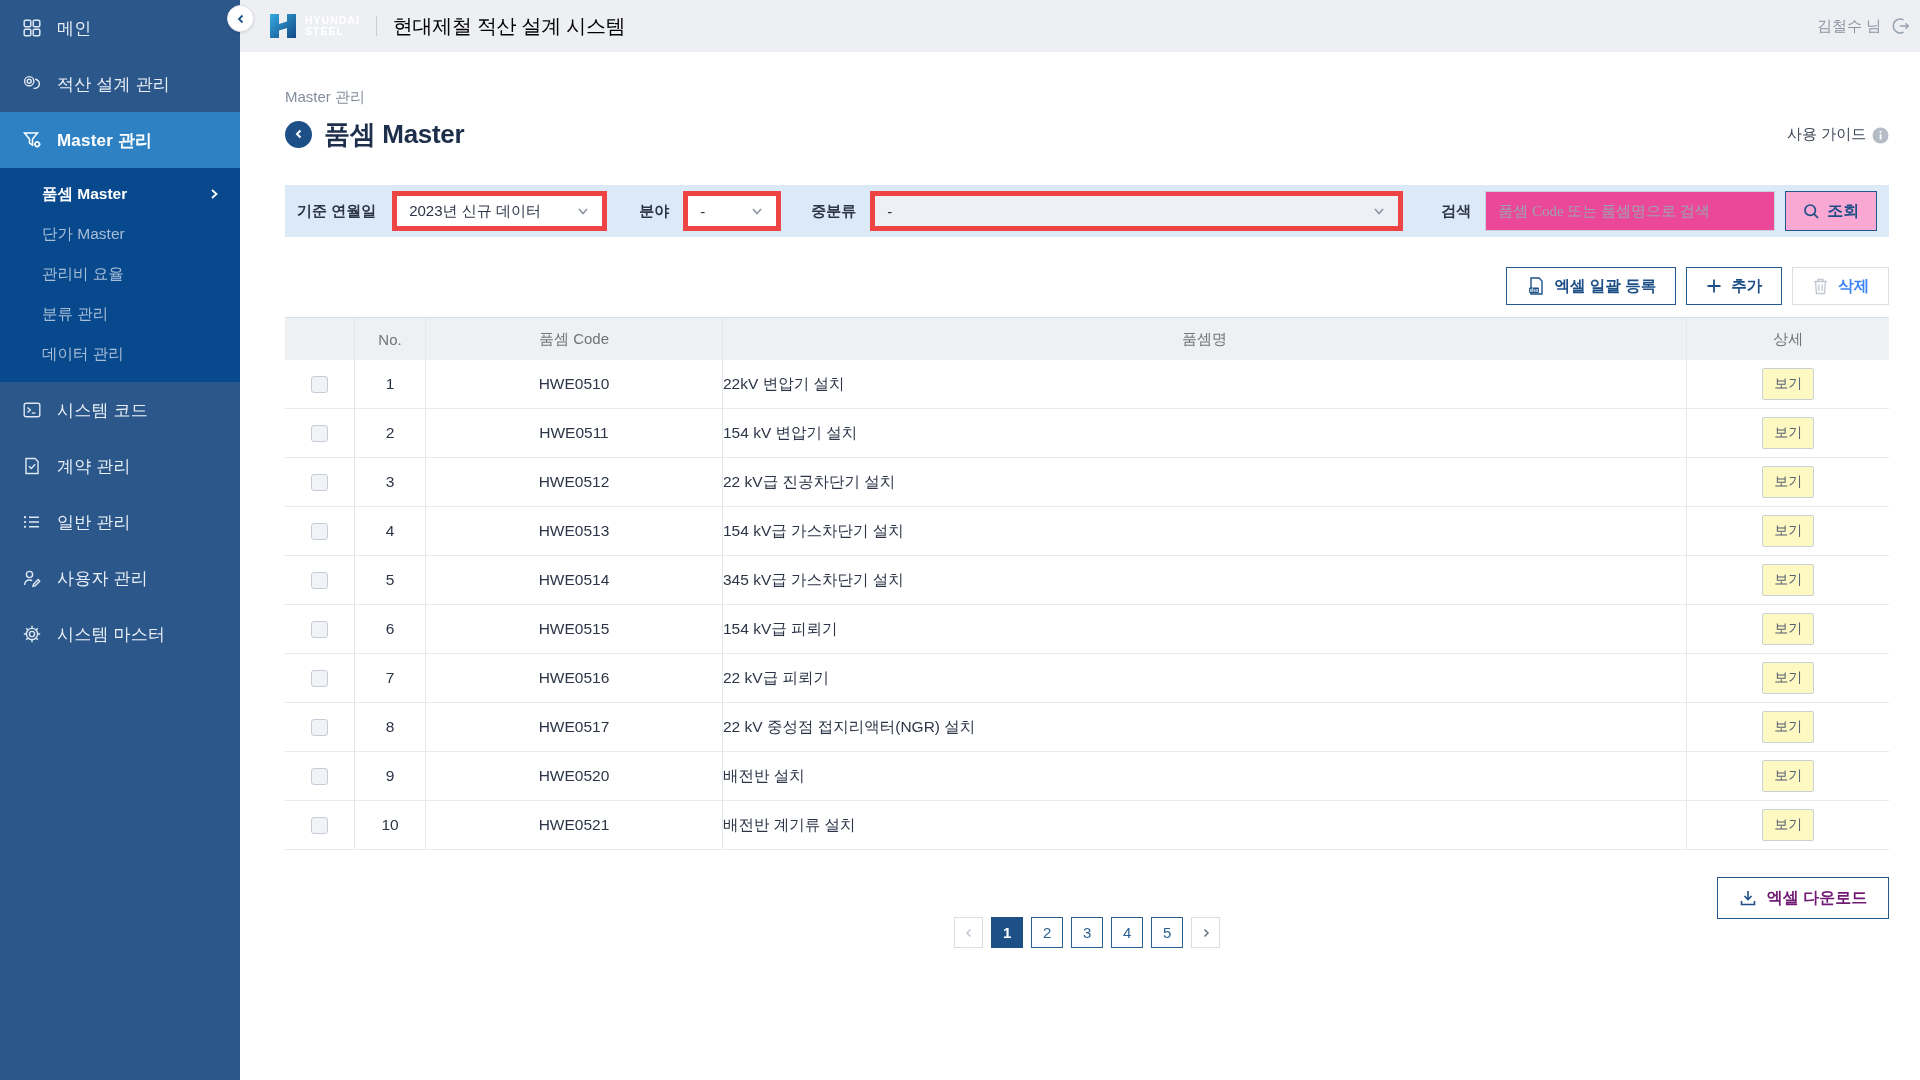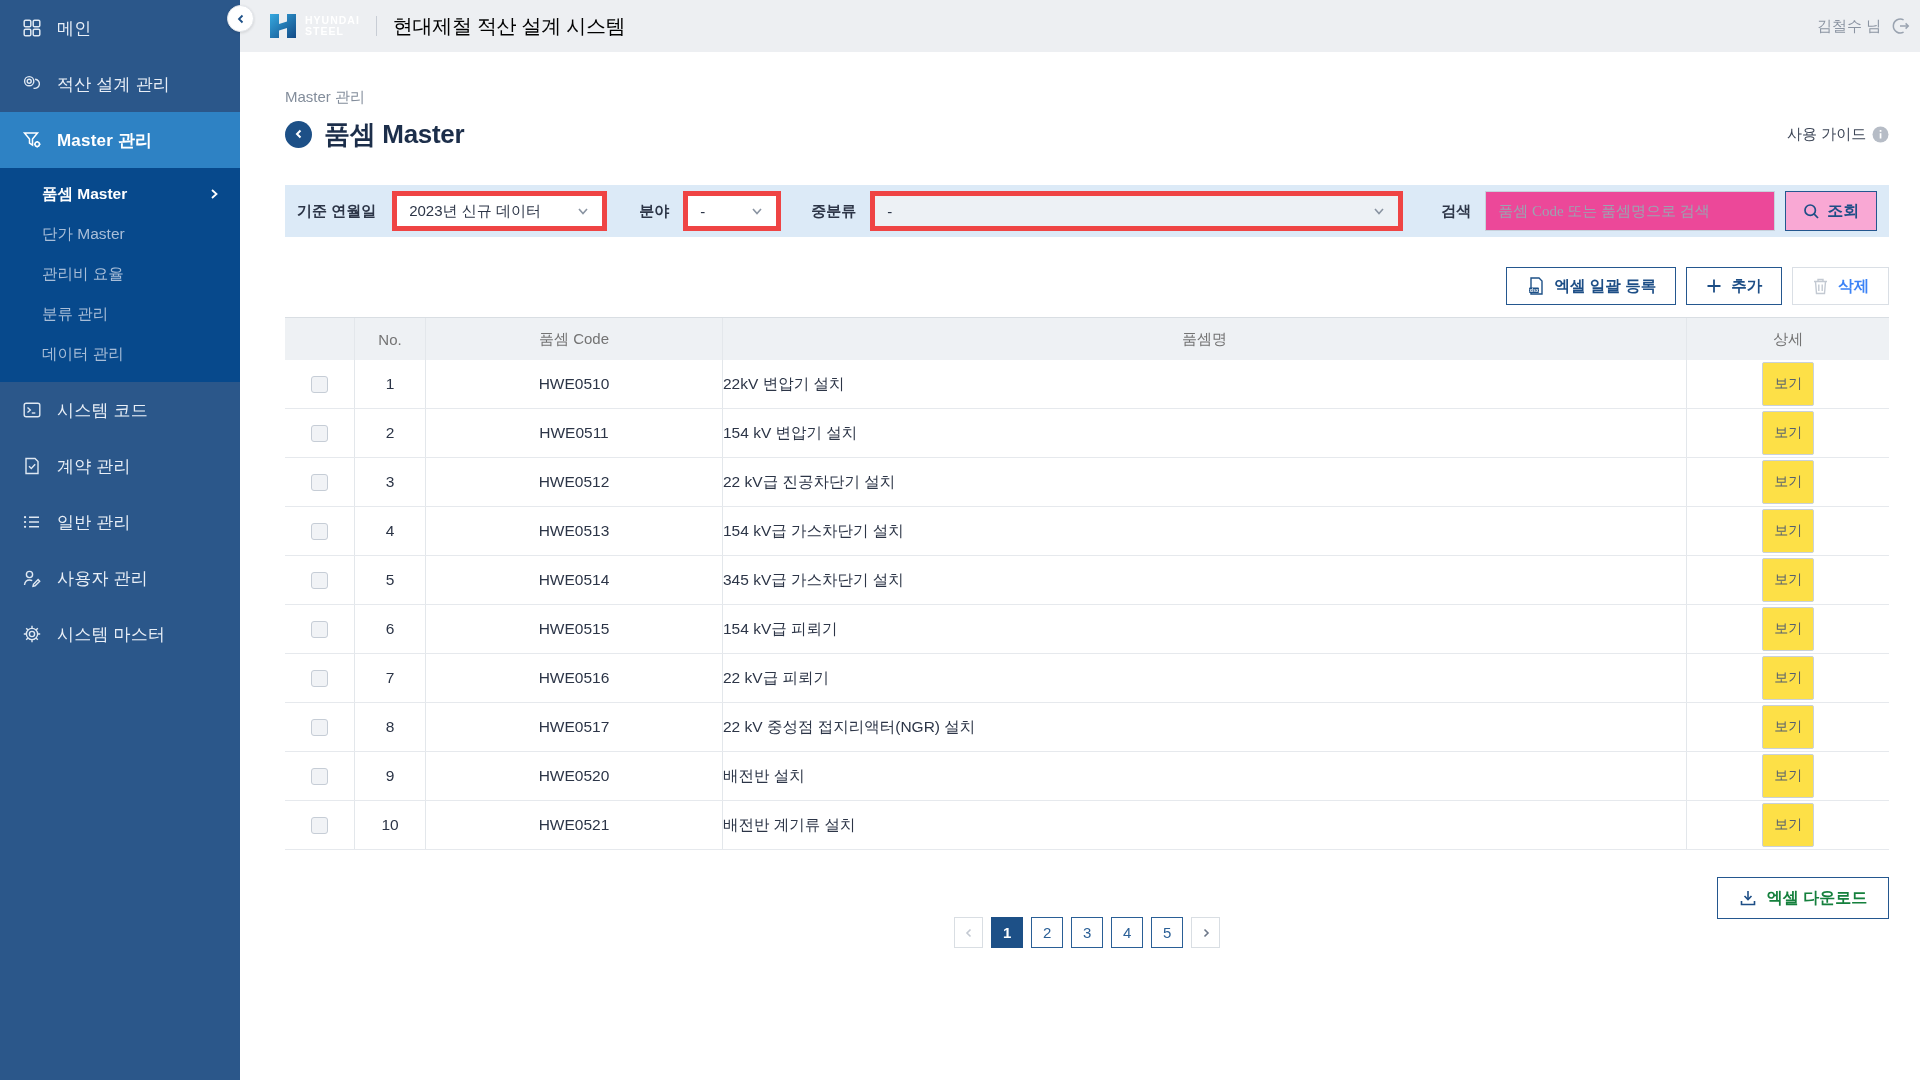--- a/index.html
+++ b/index.html
@@ -51,21 +51,21 @@
 
   
   .content { flex:1; background:#ffffff; padding:36px 42px 0 45px; overflow:hidden; }
   .breadcrumb { font-size:15px; color:#838d9b; }
   .title-row { margin-top:10px; height:34px; display:flex; align-items:center; }
   .back-btn {
     width:27px; height:27px; border-radius:50%; background:#1d5087; border:none;
     display:flex; align-items:center; justify-content:center; cursor:pointer; margin-right:12px;
   }
   .page-title { font-size:26px; font-weight:bold; color:#1c2e4a; letter-spacing:-0.3px; }
-  .guide { margin-left:auto; display:flex; align-items:center; gap:6px; cursor:pointer; }
+  .guide { margin-left:auto; display:flex; align-items:flex-end; gap:6px; cursor:pointer; }
   .guide-label { font-size:15px; color:#3c4556; }
 
   
   .filter-bar {
     margin-top:34px; height:52px; background:#dceaf7;
     display:flex; align-items:center; padding:0 12px; font-size:15px;
   }
   .f-label { font-weight:bold; color:#2c3547; white-space:nowrap; }
   .select {
     height:40px; background:#ffffff; border:5px solid #ef4444;
@@ -102,30 +102,30 @@
   .t-head .cell { font-size:15px; color:#737373; font-weight:500; }
   .t-row { height:49px; border-bottom:1px solid #e6e9ed; }
   .cell { display:flex; align-items:center; justify-content:center; font-size:15.5px; color:#2c3547; }
   .cell + .cell { border-left:1px solid #e3e7eb; }
   .cell.name { justify-content:flex-start; }
   .checkbox {
     width:17px; height:17px; background:#f1f3f6; border:1px solid #c6cdd6;
     border-radius:3px; cursor:pointer;
   }
   .view-btn {
-    width:52px; height:44px; background:#fde047; border:1px solid #c9d1d9;
+    width:52px; height:32px; background:#fef9c3; border:1px solid #c9d1d9;
     color:#545f6f; font-size:14px; border-radius:2px; cursor:pointer;
     font-family:"Liberation Sans","DejaVu Sans",sans-serif;
   }
 
   
   .bottom { position:relative; height:140px; }
   .download-btn {
     position:absolute; top:27px; right:0; height:42px;
-    background:#ffffff; border:1px solid #24578f; color:#15803d;
+    background:#ffffff; border:1px solid #24578f; color:#701a75;
     font-weight:bold; font-size:16px; display:flex; align-items:center; gap:10px;
     padding:0 21px; cursor:pointer;
     font-family:"Liberation Sans","DejaVu Sans",sans-serif;
   }
   .pagination {
     position:absolute; top:67px; left:50%; transform:translateX(-50%);
     display:flex; gap:8px; align-items:center;
   }
   .page-btn {
     width:32px; height:31px; background:#ffffff; border:1px solid #2a5f96; color:#2a5f96;

